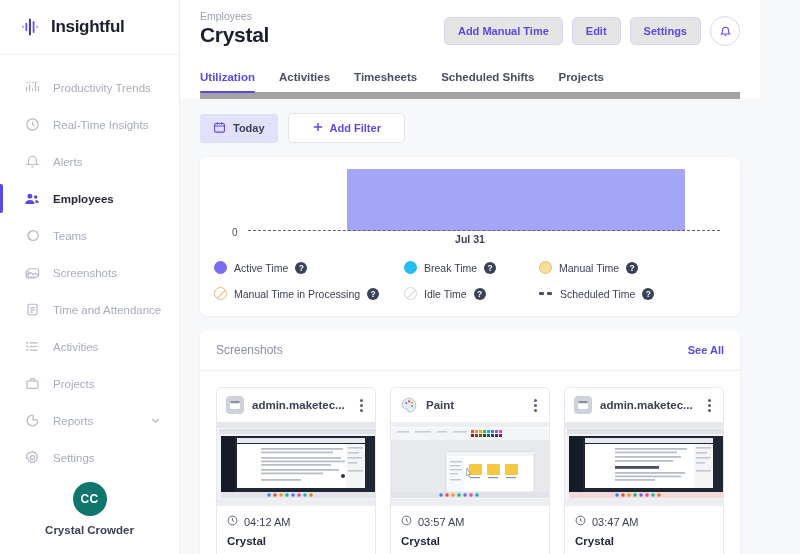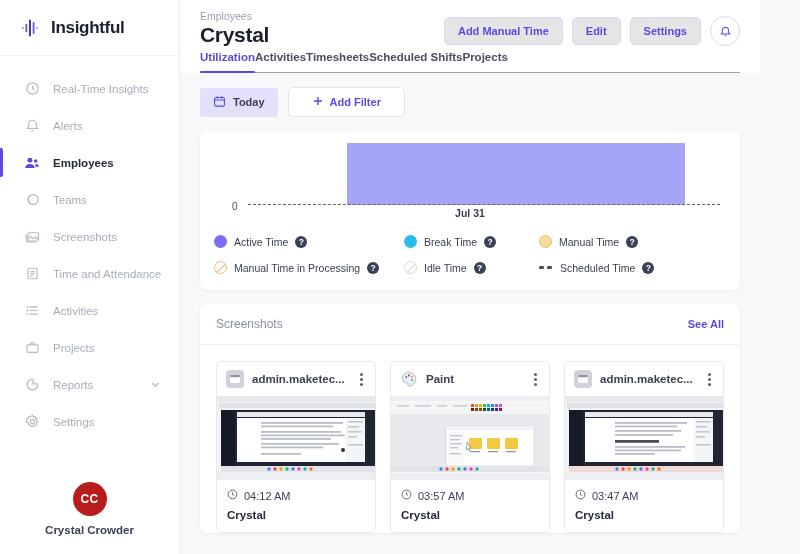--- a/index.html
+++ b/index.html
@@ -63,21 +63,21 @@
     border: 1px solid #d9d6f4; background: #e5e5e5; color: #5a4ae3;
     font-size: 11px; font-weight: bold; border-radius: 5px;
     padding: 7px 13px; cursor: pointer; white-space: nowrap;
     font-family: "Liberation Sans", sans-serif;
   }
   .bell-btn {
     width: 30px; height: 30px; border-radius: 50%;
     border: 1px solid #d9d6f4; background: #fff; color: #5a4ae3;
     display: flex; align-items: center; justify-content: center; cursor: pointer;
   }
-  .tabs { display: flex; margin-top: 4px; border-bottom: 1px solid #a3a3a3; }
+  .tabs { display: flex; gap: 24px; margin-top: 24px; border-bottom: 7px solid #a3a3a3; }
   .tab {
     font-size: 11.5px; color: #4a4f60; font-weight: bold;
     padding-bottom: 9px; cursor: pointer; position: relative; white-space: nowrap;
   }
   .tab.active { color: #5a4ae3; }
   .tab.active::after {
     content: ""; position: absolute; left: 0; right: 0; bottom: -1px;
     height: 2.5px; background: #5a4ae3; border-radius: 2px;
   }
 
@@ -173,20 +173,29 @@
           <rect x="4" y="6" width="2.2" height="10" rx="1.1" fill="#6a5ae8"></rect>
           <rect x="8.2" y="1" width="2.4" height="20" rx="1.2" fill="#3b3f8f"></rect>
           <rect x="12.6" y="4" width="2.2" height="14" rx="1.1" fill="#6a5ae8"></rect>
           <rect x="16.8" y="9.5" width="2" height="2.5" rx="1" fill="#8e86ee"></rect>
         </svg>
       </span>
       <span class="logo-text">Insightful</span>
     </div>
 
     <nav class="nav">
+      <div class="nav-item">
+        <span class="ico">
+          <svg width="15" height="15" viewBox="0 0 20 20" fill="none" stroke="currentColor" stroke-width="1.6">
+            <path d="M2 15V9M6 15V6M10 15v-4M14 15V4M18 15v-7"></path>
+              <path d="M2 4c4-3 10 1 16-2" stroke-dasharray="2 2"></path>
+          </svg>
+        </span>
+        <span class="lbl">Productivity Trends</span>
+      </div>
 
       <div class="nav-item">
         <span class="ico">
           <svg width="15" height="15" viewBox="0 0 20 20" fill="none" stroke="currentColor" stroke-width="1.6">
             <circle cx="10" cy="10" r="7.5"></circle>
               <path d="M10 6v4l2.5 2"></path>
           </svg>
         </span>
         <span class="lbl">Real-Time Insights</span>
       </div>
@@ -288,21 +297,21 @@
           <svg width="15" height="15" viewBox="0 0 20 20" fill="none" stroke="currentColor" stroke-width="1.5">
             <circle cx="10" cy="10" r="2.8"></circle>
             <path d="M10 1.8l1.2 2 2.3-.4.6 2.2 2.2.8-.9 2.1 1.4 1.9-1.7 1.6.4 2.3-2.3.3-1 2.1-2.1-1-2.1 1-1-2.1-2.3-.3.4-2.3L1.4 10.4l1.4-1.9-.9-2.1 2.2-.8.6-2.2 2.3.4z"></path>
           </svg>
         </span>
         <span class="lbl">Settings</span>
       </div>
     </nav>
 
     <div class="profile">
-      <div class="avatar" id="avatar" style="background: #b91c1c;">
+      <div class="avatar" id="avatar" style="background: #0f766e;">
         <span>CC</span>
       </div>
       <div class="profile-name">Crystal Crowder</div>
     </div>
   </aside>
 
   <main class="main">
 
     <div class="topbar">
       <div class="topbar-row">

